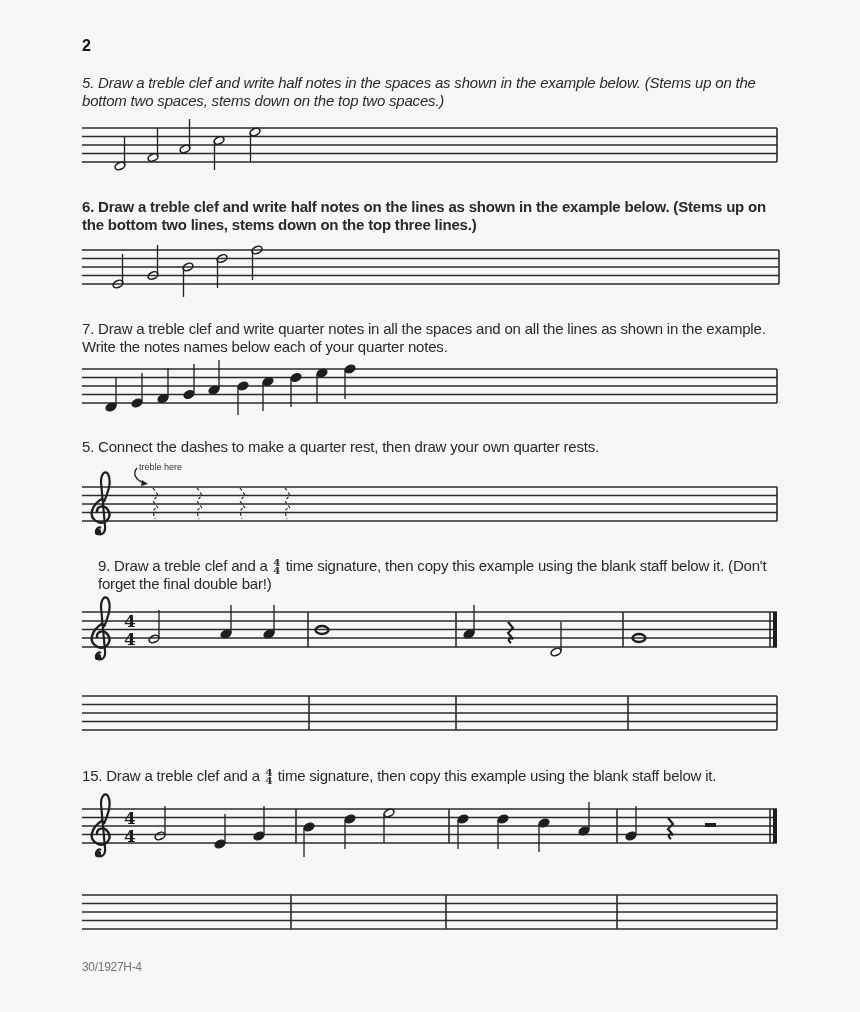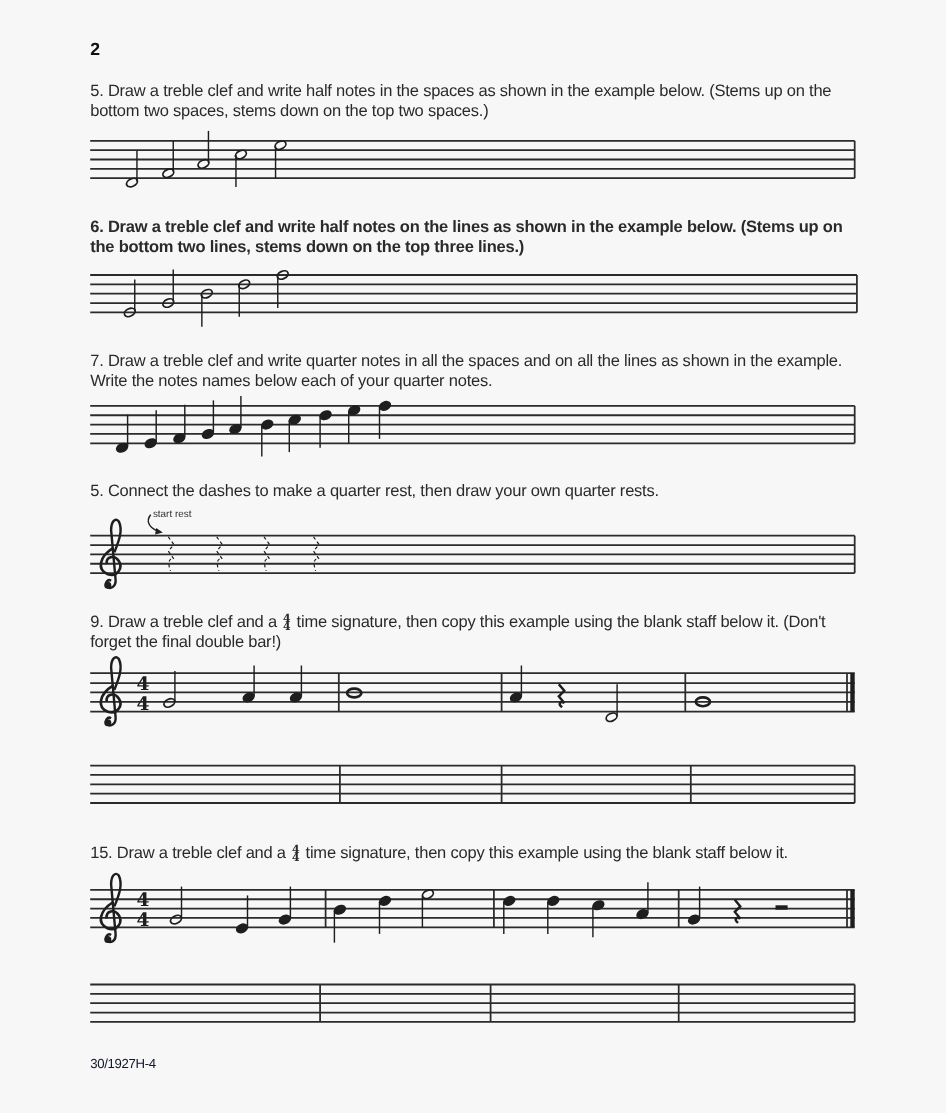--- a/index.html
+++ b/index.html
@@ -23,43 +23,43 @@
   }
   .ts-inline {
     display: inline-block; vertical-align: -3px;
     font-family: "DejaVu Serif", serif; font-weight: bold;
     font-size: 10px; line-height: 8px; text-align: center;
     width: 8px; margin: 0 1px;
   }
   .ts-inline span { display: block; }
   .footer {
     position: absolute; left: 82px; top: 960px;
-    font-size: 12px; color: #0f172a; letter-spacing: -0.3px;
+    font-size: 12px; color: #737373; letter-spacing: -0.3px;
   }
   svg.staff { position: absolute; left: 0; top: 0; overflow: visible; }
   .start-here {
     position: absolute; left: 139px; top: 462px;
     font-size: 9px; color: #333;
   }
 </style>
 </head>
 <body>
 
 <div class="page-number">2</div>
 
-<div class="instr" style="top:74px;">5. Draw a treble clef and write half notes in the spaces as shown in the example below. (Stems up on the bottom two spaces, stems down on the top two spaces.)</div>
+<div class="instr" style="top:74px;font-style:italic;">5. Draw a treble clef and write half notes in the spaces as shown in the example below. (Stems up on the bottom two spaces, stems down on the top two spaces.)</div>
 
 <div class="instr" style="top:198px;font-weight:bold;">6. Draw a treble clef and write half notes on the lines as shown in the example below. (Stems up on the bottom two lines, stems down on the top three lines.)</div>
 
 <div class="instr" style="top:320px;">7. Draw a treble clef and write quarter notes in all the spaces and on all the lines as shown in the example. Write the notes names below each of your quarter notes.</div>
 
 <div class="instr" style="top:438px;">5. Connect the dashes to make a quarter rest, then draw your own quarter rests.</div>
-<div class="start-here">start rest</div>
-
-<div class="instr" style="top:557px;">
+<div class="start-here">treble here</div>
+
+<div class="instr" style="top:557px;margin-left:16px;">
   <span>9. Draw a treble clef and a</span>
   <span class="ts-inline"><span>4</span><span>4</span></span>
   <span>time signature, then copy this example using the blank staff below it. (Don't forget the final double bar!)</span>
 </div>
 
 <div class="instr" style="top:767px; width:720px;">
   <span>15. Draw a treble clef and a</span>
   <span class="ts-inline"><span>4</span><span>4</span></span>
   <span>time signature, then copy this example using the blank staff below it.</span>
 </div>

